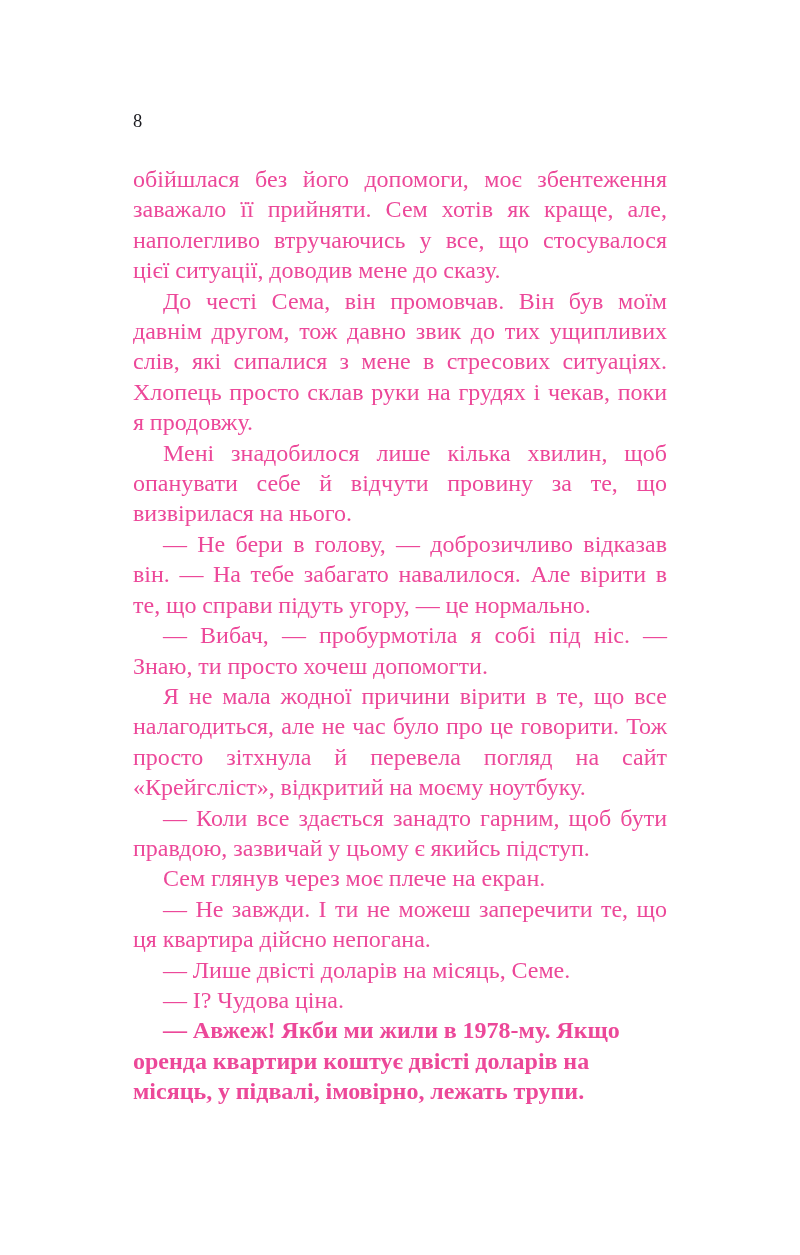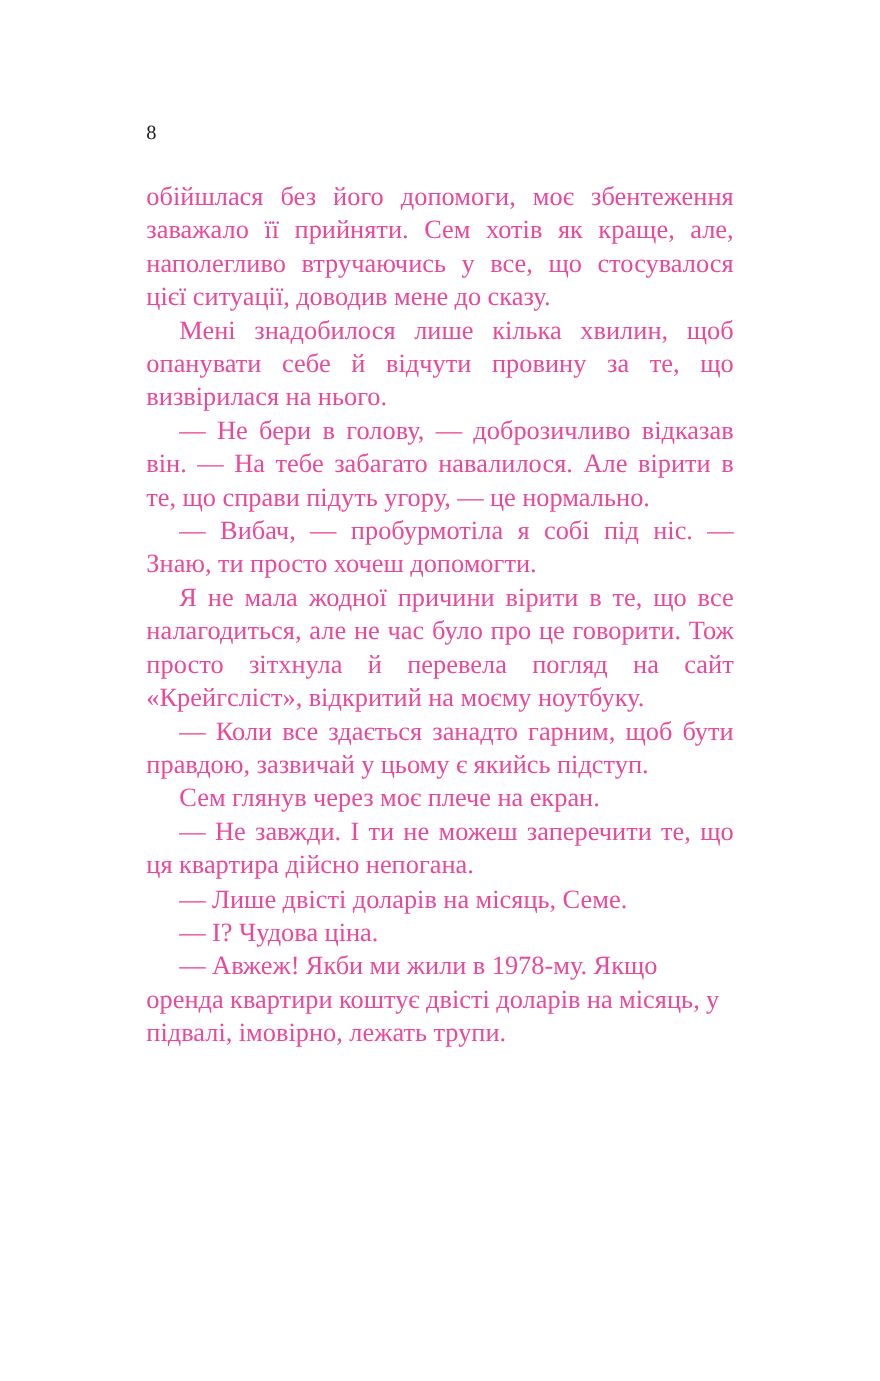--- a/index.html
+++ b/index.html
@@ -46,31 +46,33 @@
     text-indent: 30px;
     hyphens: manual;
     word-spacing: -0.2px;
     color: #ec4899;
   }
   p.para.flush {
     text-indent: 0;
   }
   p.para:last-child {
     text-align: left;
+    font-weight: bold;
   }
 </style>
 </head>
 <body>
 
 <div class="page">
 
   <div class="folio">8</div>
 
   <div class="textblock">
     <p class="para flush">обійшлася без його допомоги, моє збентеження зава­жало її прийняти. Сем хотів як краще, але, наполегли­во втручаючись у все, що стосувалося цієї ситуації, доводив мене до сказу.</p>
+    <p class="para">До честі Сема, він промовчав. Він був моїм давнім другом, тож давно звик до тих ущипливих слів, які си­палися з мене в стресових ситуаціях. Хлопець просто склав руки на грудях і чекав, поки я продовжу.</p>
     <p class="para">Мені знадобилося лише кілька хвилин, щоб опанува­ти себе й відчути провину за те, що визвірилася на нього.</p>
     <p class="para">— Не бери в голову, — доброзичливо відказав він. — На тебе забагато навалилося. Але вірити в те, що спра­ви підуть угору, — це нормально.</p>
     <p class="para">— Вибач, — пробурмотіла я собі під ніс. — Знаю, ти просто хочеш допомогти.</p>
     <p class="para">Я не мала жодної причини вірити в те, що все нала­годиться, але не час було про це говорити. Тож просто зітхнула й перевела погляд на сайт «Крейгсліст», від­критий на моєму ноутбуку.</p>
     <p class="para">— Коли все здається занадто гарним, щоб бути прав­дою, зазвичай у цьому є якийсь підступ.</p>
     <p class="para">Сем глянув через моє плече на екран.</p>
     <p class="para">— Не завжди. І ти не можеш заперечити те, що ця квартира дійсно непогана.</p>
     <p class="para">— Лише двісті доларів на місяць, Семе.</p>
     <p class="para">— І? Чудова ціна.</p>
     <p class="para">— Авжеж! Якби ми жили в 1978-му. Якщо оренда квартири коштує двісті доларів на місяць, у підвалі, імовірно, лежать трупи.</p>

